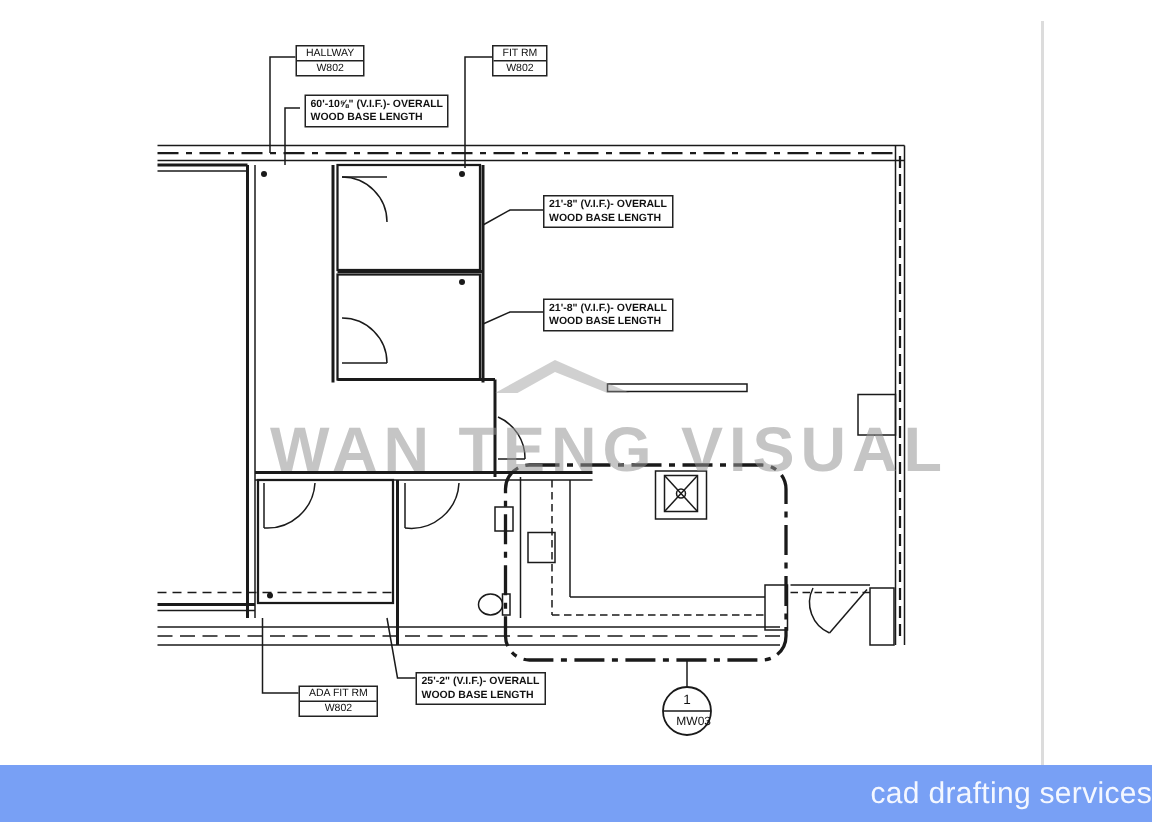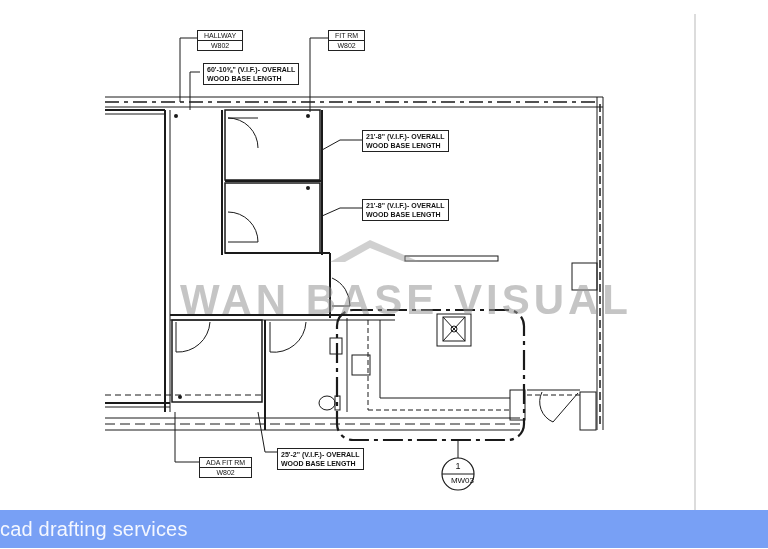--- a/index.html
+++ b/index.html
@@ -1,19 +1,19 @@
 <!DOCTYPE html>
 <html><head>
 <meta charset="utf-8">
 <style>
   html, body { margin:0; padding:0; }
   body { width:768px; height:549px; background:#ffffff; position:relative; overflow:hidden; font-family:"Liberation Sans", sans-serif; }
   #canvas { position:absolute; left:0; top:0; width:768px; height:549px; }
   .divider { position:absolute; left:694px; top:14px; width:2px; height:498px; background:#dcdcdc; }
-  .footer { position:absolute; left:0; top:510px; width:768px; height:38px; background:#78a0f5; display:flex; align-items:center; justify-content:flex-start; }
+  .footer { position:absolute; left:0; top:510px; width:768px; height:38px; background:#78a0f5; display:flex; align-items:center; justify-content:flex-end; }
   .footer-text { color:#f4f7ff; font-size:20px; font-family:"Liberation Sans", sans-serif; letter-spacing:0.2px; }
   .tag { position:absolute; border:1px solid #222; background:#fff; font-size:7px; font-family:"Liberation Sans", sans-serif; color:#111; text-align:center; line-height:9px; }
   .tag .top { border-bottom:1px solid #222; padding:0 6px; }
   .tag .bot { padding:0 6px; }
   .note { position:absolute; border:1px solid #222; background:#fff; font-size:7px; font-weight:bold; font-family:"Liberation Sans", sans-serif; color:#111; line-height:9px; padding:1px 3px; white-space:nowrap; }
   .watermark { position:absolute; left:180px; top:276px; font-family:"Liberation Sans", sans-serif; font-weight:bold; font-size:42px; color:rgba(150,150,150,0.55); letter-spacing:4px; white-space:nowrap; }
 </style>
 </head>
 <body>
 
@@ -116,21 +116,21 @@
 
     <g>
       <circle cx="458" cy="474" r="16" fill="#fff" stroke="#1a1a1a" stroke-width="1.2"></circle>
       <line x1="442" y1="474" x2="474" y2="474" stroke="#1a1a1a" stroke-width="1"></line>
     </g>
 
     <polygon points="330,262 370,240 420,262 405,262 370,248 345,262" fill="rgba(150,150,150,0.45)"></polygon>
   </svg>
 </div>
 
-<div class="watermark">WAN BASE VISUAL</div>
+<div class="watermark">WAN TENG VISUAL</div>
 
 <div class="tag" style="left:197px; top:30px;">
   <div class="top">HALLWAY</div>
   <div class="bot">W802</div>
 </div>
 <div class="tag" style="left:328px; top:30px;">
   <div class="top">FIT RM</div>
   <div class="bot">W802</div>
 </div>
 <div class="tag" style="left:199px; top:457px;">

